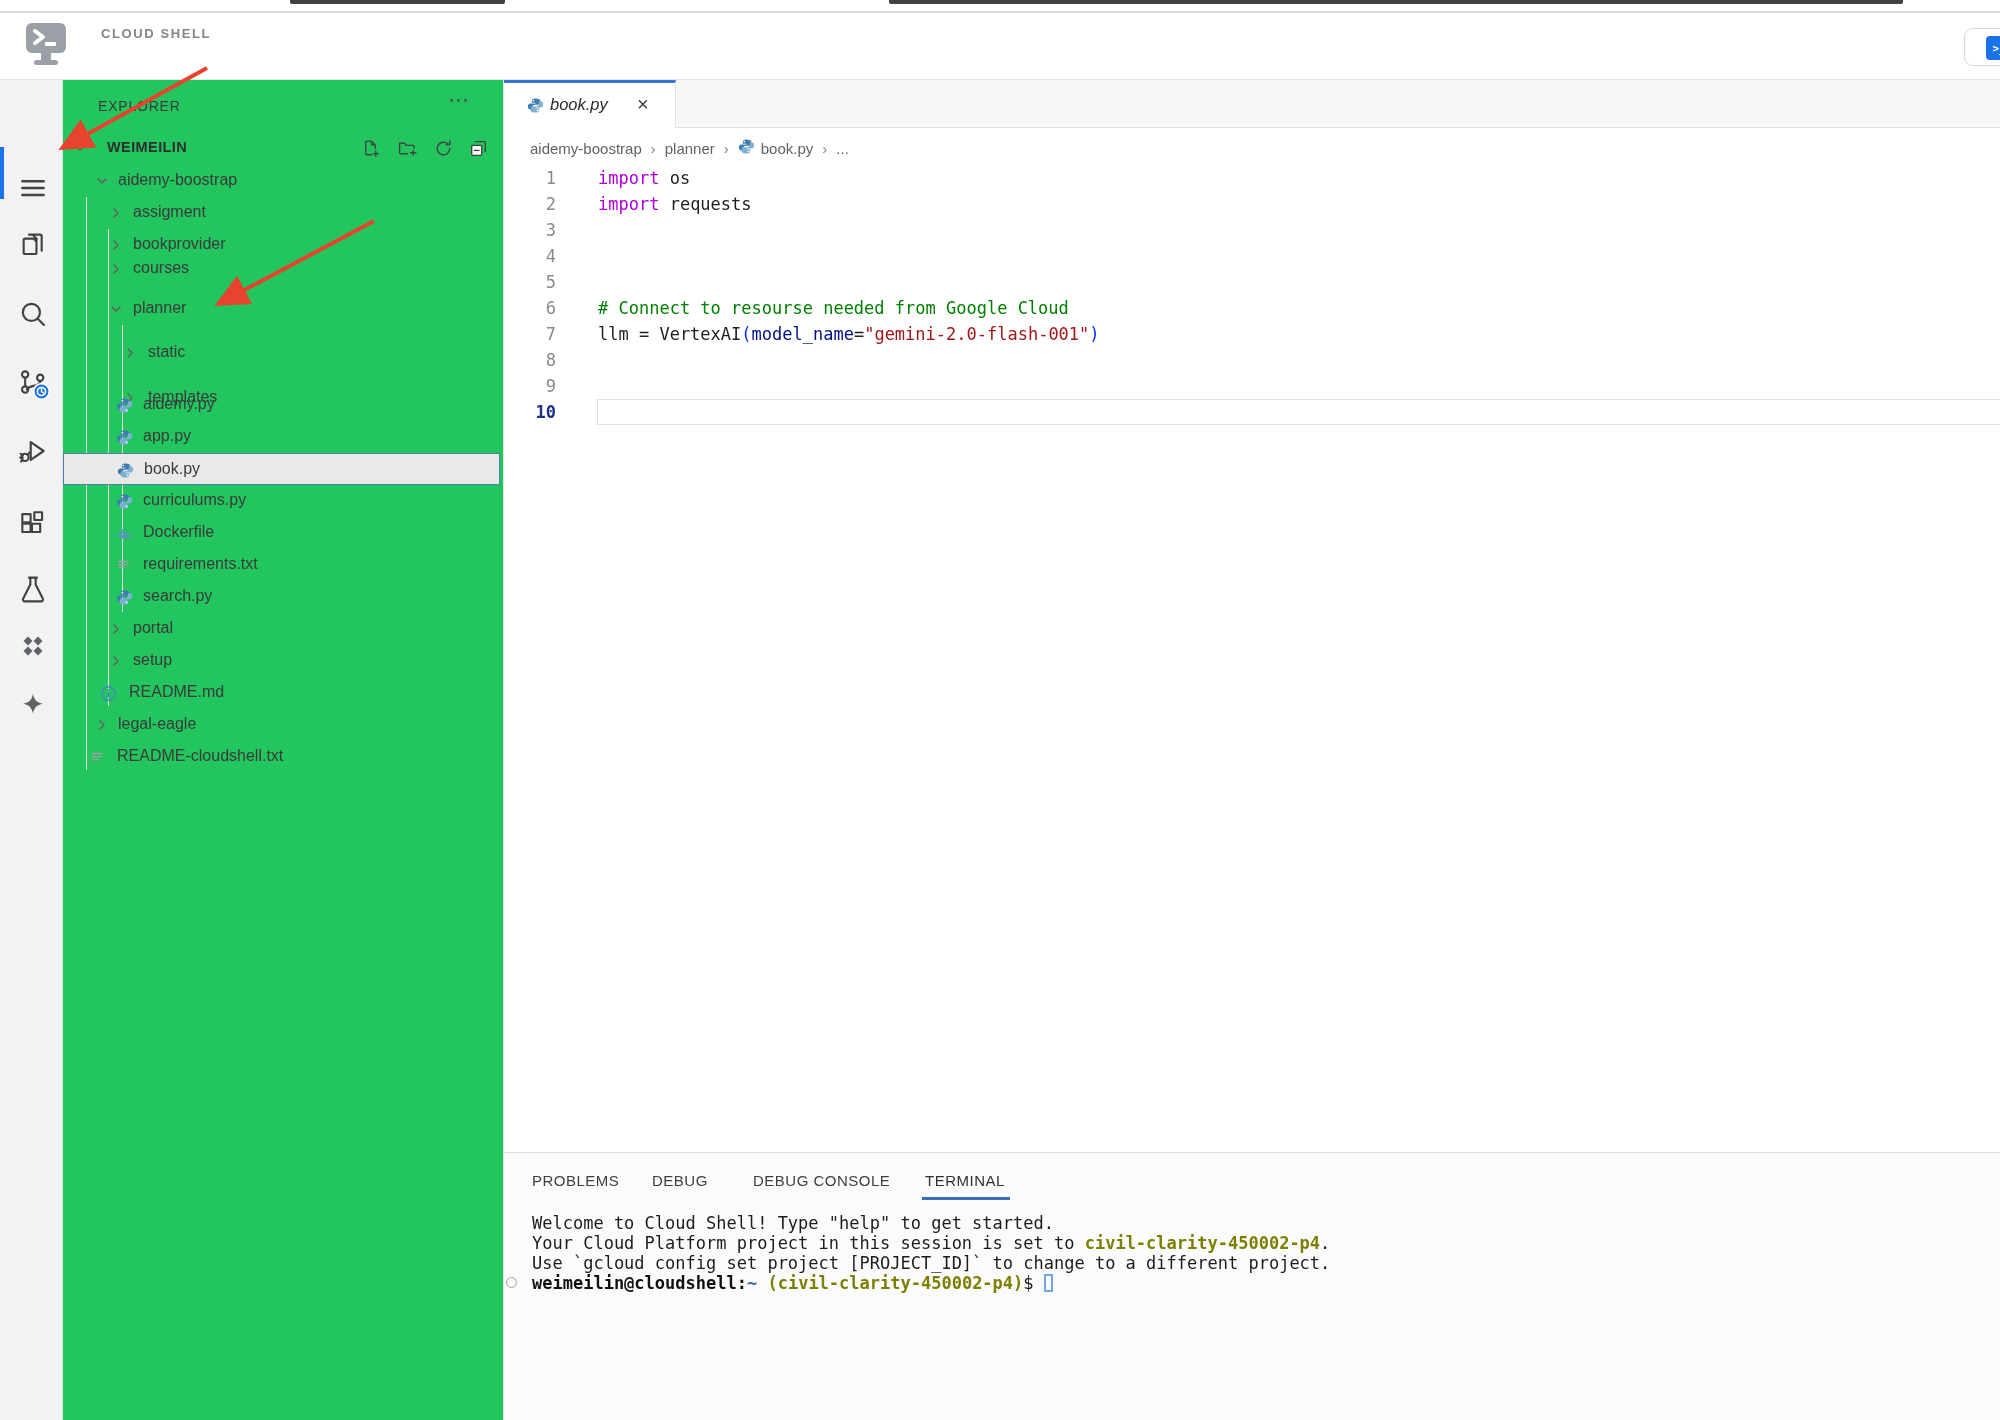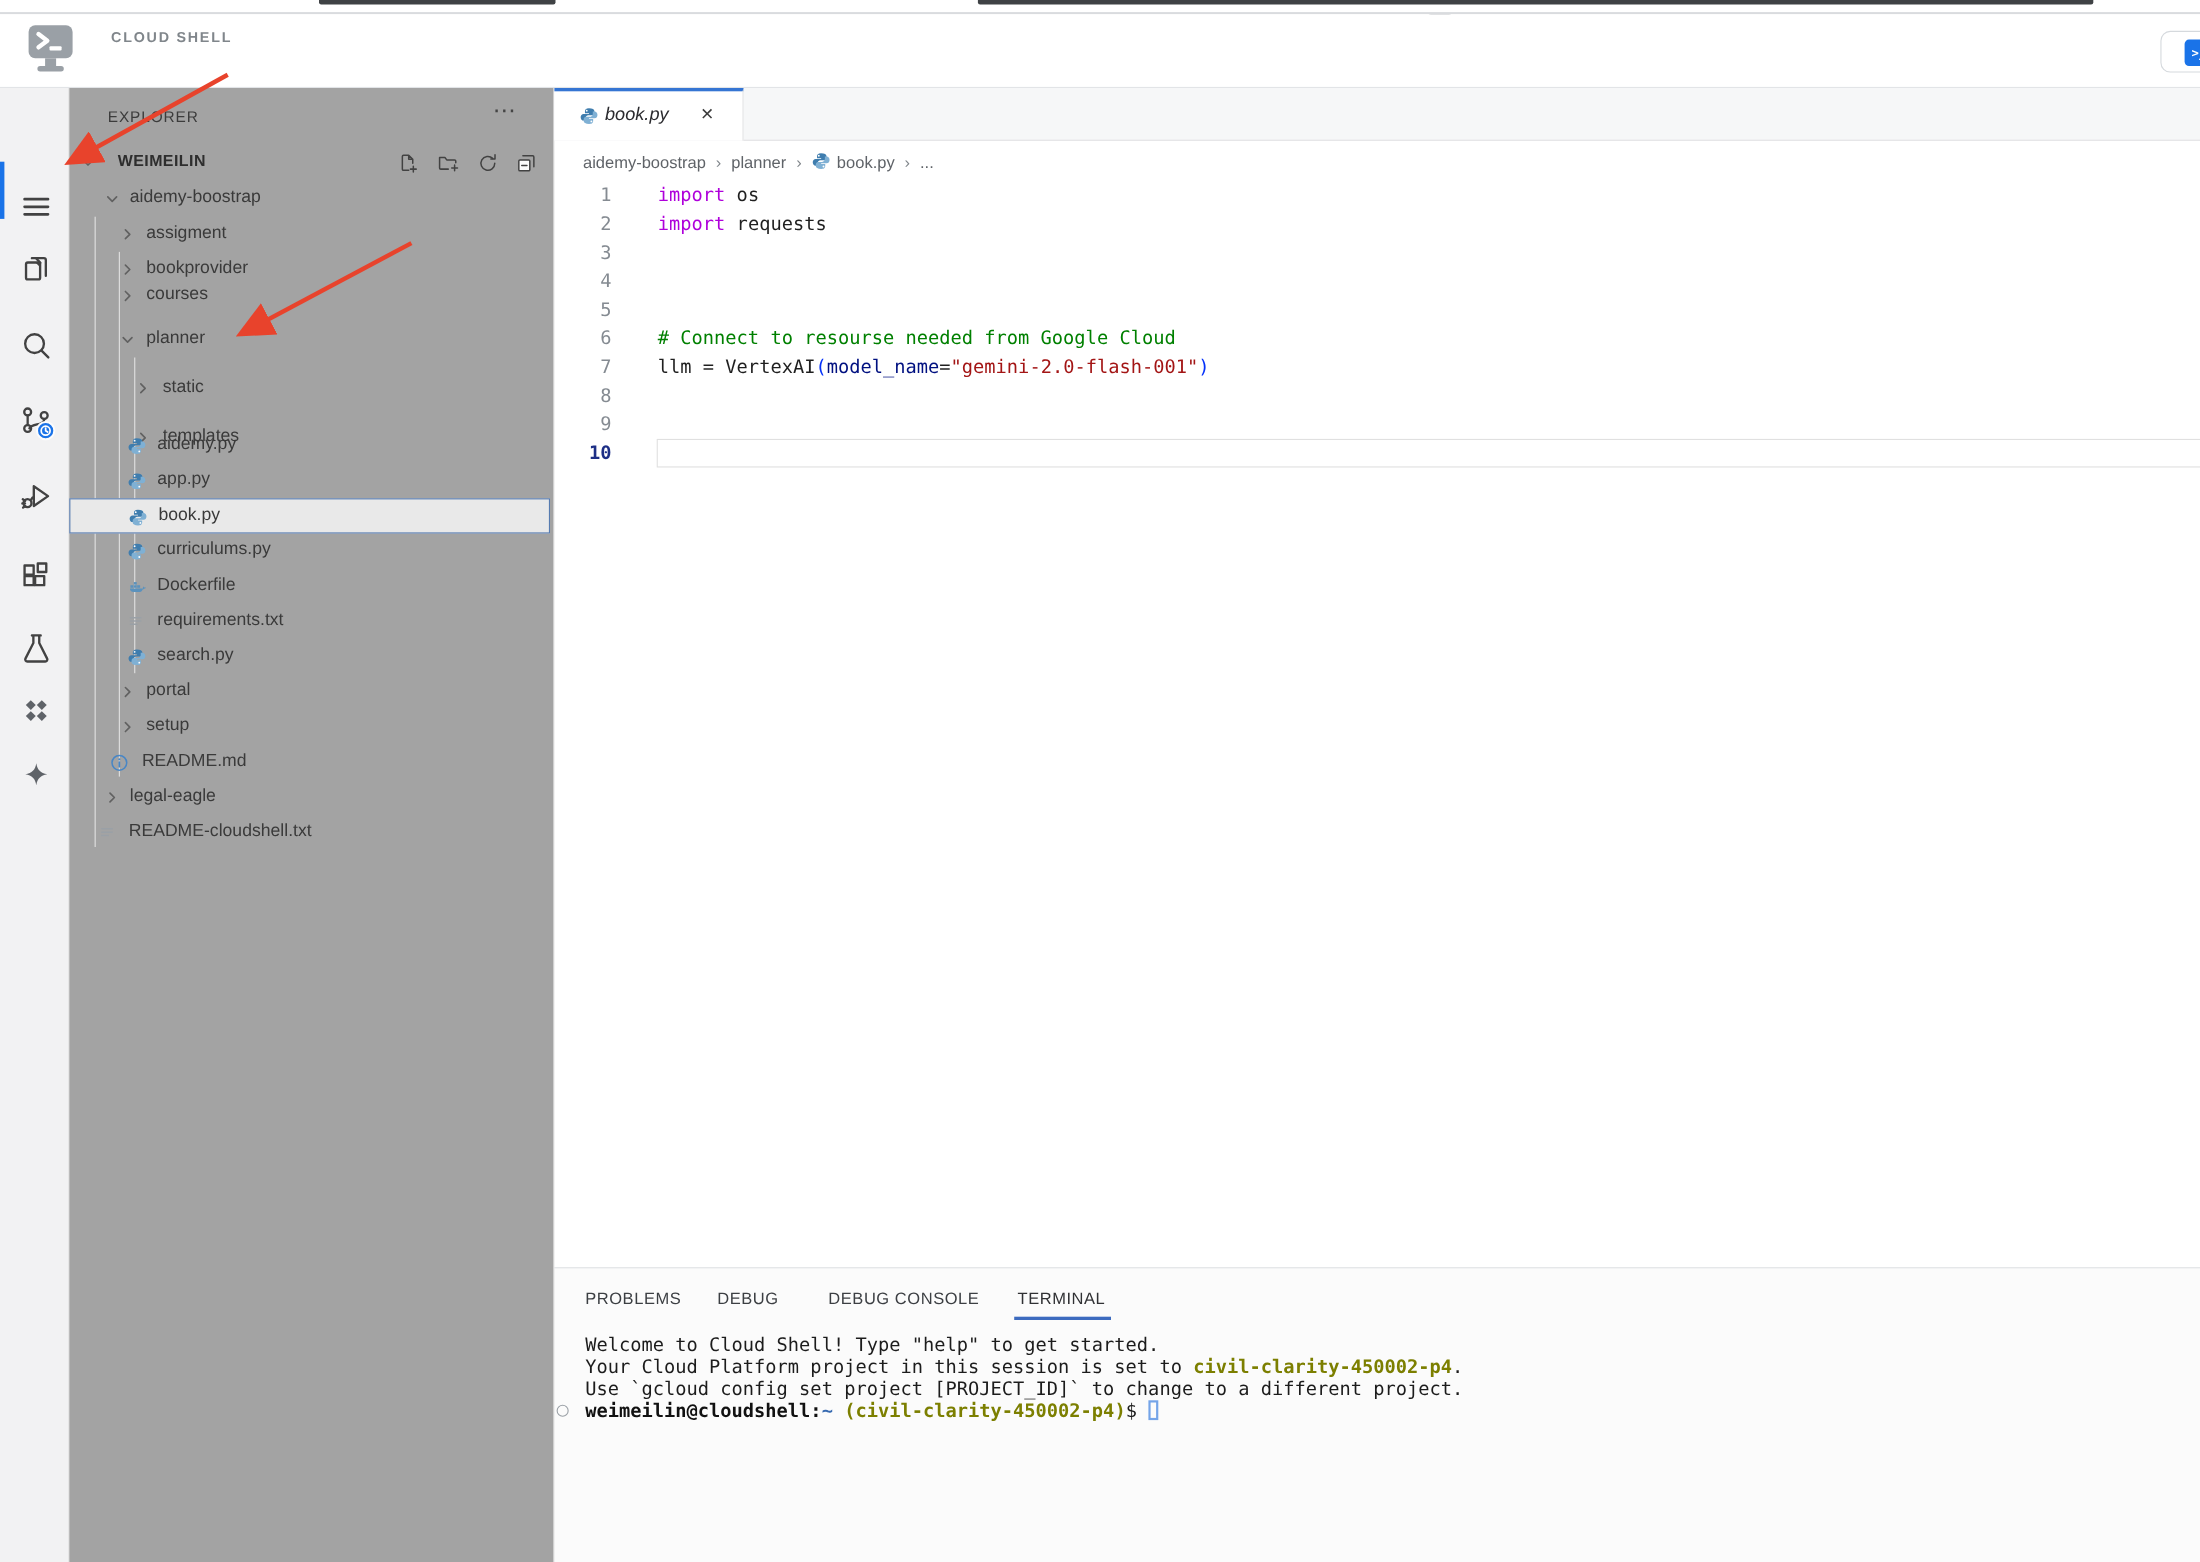--- a/index.html
+++ b/index.html
@@ -18,21 +18,21 @@
   .brand { position:absolute; left:101px; top:13px; font-size:13px; letter-spacing:1.6px; color:#80868b; font-weight:600; }
   .title { position:absolute; left:100px; top:31px; font-size:23px; color:#0369a1;margin-top:34px; }
   .console-btn { position:absolute; left:1964px; top:15px; width:72px; height:38px; background:#fff; border:1px solid #d5d9dd; border-radius:9px; }
   .console-btn .term { position:absolute; left:21px; top:7px; width:26px; height:24px; border-radius:4px; background:#1a73e8; color:#fff; font-family:"DejaVu Sans Mono",monospace; font-size:11px; font-weight:bold; display:flex; align-items:center; justify-content:center; }
 
   
   .activitybar { position:absolute; left:0; top:80px; width:63px; height:1340px; background:#f2f2f3; border-right:1px solid #e3e3e3; }
   .ab-btn { position:absolute; left:13px; width:40px; height:40px; display:flex; align-items:center; justify-content:center; }
   .ab-active-bar { position:absolute; left:0; top:67px; width:4px; height:52px; background:#1a73e8; }
 
-  .sidebar { position:absolute; left:63px; top:80px; width:441px; height:1340px; background:#a3a3a3; border-right:1px solid #e3e3e3; }
+  .sidebar { position:absolute; left:63px; top:80px; width:441px; height:1340px; background:#22c55e; border-right:1px solid #e3e3e3; }
   .sb-title { position:absolute; left:35px; top:18px; font-size:14px; letter-spacing:.8px; color:#3c3c3c; }
   .sb-more { position:absolute; left:385px; top:8px; font-size:21px; color:#444; letter-spacing:1px; }
   .sb-section { position:absolute; left:0; top:52px; width:441px; height:32px; }
   .sb-section .label { position:absolute; left:44px; top:7px; font-size:14.5px; font-weight:bold; letter-spacing:.4px; color:#2e2e2e; }
   .sb-chev { position:absolute; top:8px; }
   .sb-tool { position:absolute; top:6px; width:20px; height:20px; }
   .tree { position:absolute; left:0; top:85px; width:441px; }
   .tree-row { position:absolute; left:0; width:441px; height:32px; }
   .tree-row .chev { position:absolute; top:8px; }
   .tree-row .ficon { position:absolute; top:8px; }

